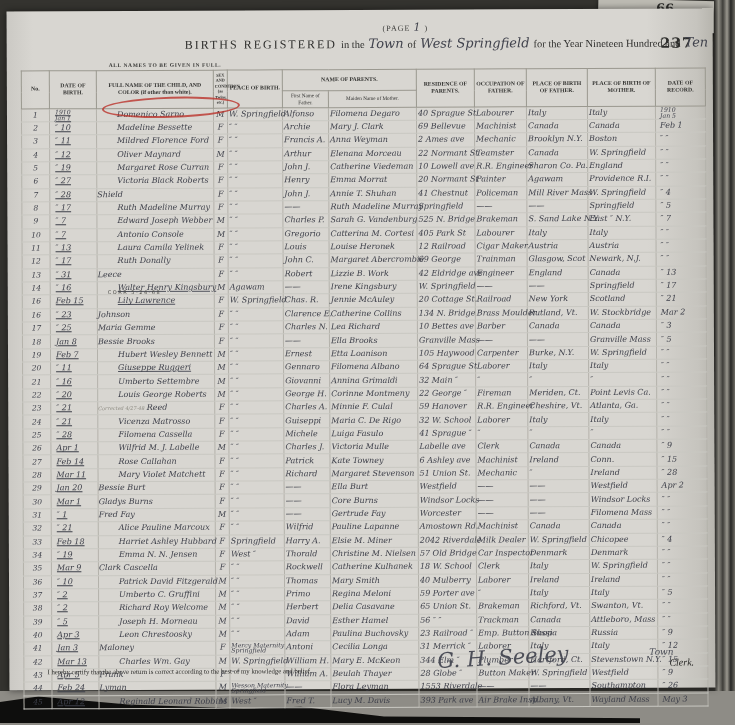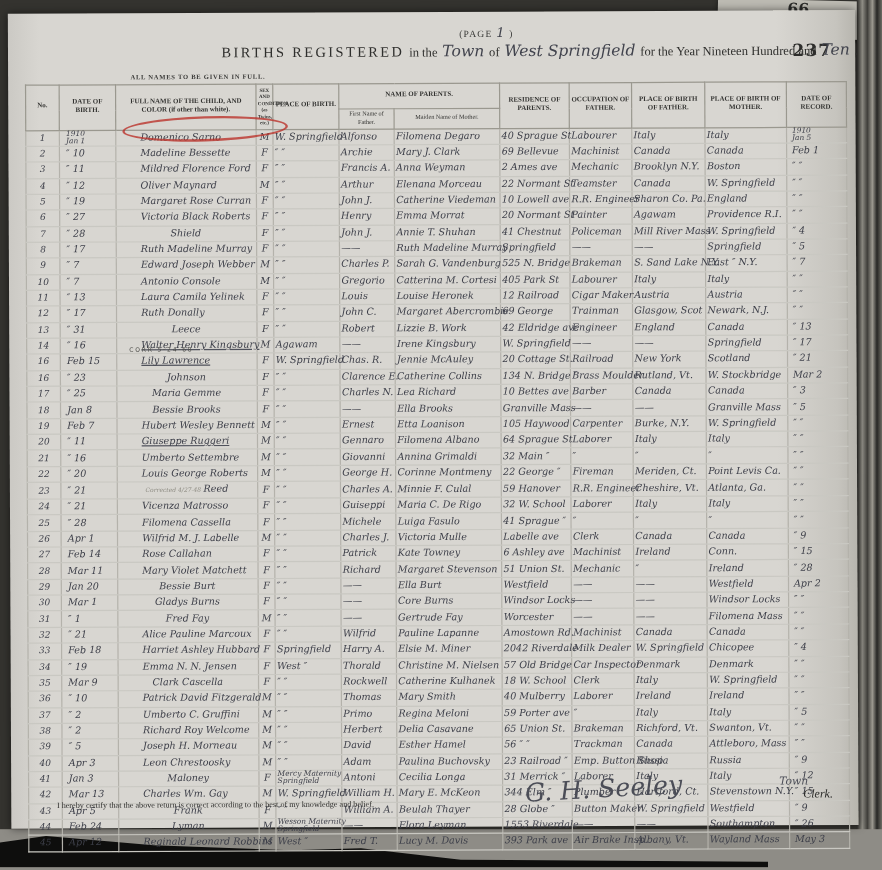--- a/index.html
+++ b/index.html
@@ -71,23 +71,23 @@
     position:relative;
     border-left:1px solid #b4b2ab;border-right:1px solid #b4b2ab;
     border-bottom:1px solid #c9c8c2;
     height:12.35px;line-height:12px;
     font-family:"DejaVu Serif",serif;font-style:italic;
     font-size:8px;color:#3d3f49;
     white-space:nowrap;overflow:visible;
     padding:0 1px;vertical-align:middle;
   }
   td.c-no{font-size:7.5px;text-align:center;}
-  td.c-date{padding-left:5px;}
+  td.c-date{padding-left:5px;text-decoration:underline;}
   td.c-name{padding-left:20px;}
-  td.c-name.center{text-align:center;padding-left:0;}
+  td.c-name.center{padding-left:0;}
   td.c-sex{text-align:center;}
   td.c-rec{padding-left:4px;margin-top:15px;}
   td.stack div{font-size:6.2px;line-height:5.9px;}
   td.u-name{text-decoration:underline;text-decoration-color:#50525c;}
   .note-above{
     position:absolute;left:10px;bottom:-4px;z-index:3;
     font-family:"DejaVu Sans",sans-serif;font-style:normal;
     font-size:5px;letter-spacing:1.5px;color:#4c4c48;
   }
   .note-inline{font-size:5px;color:#8e8c83;margin-right:2px;}

